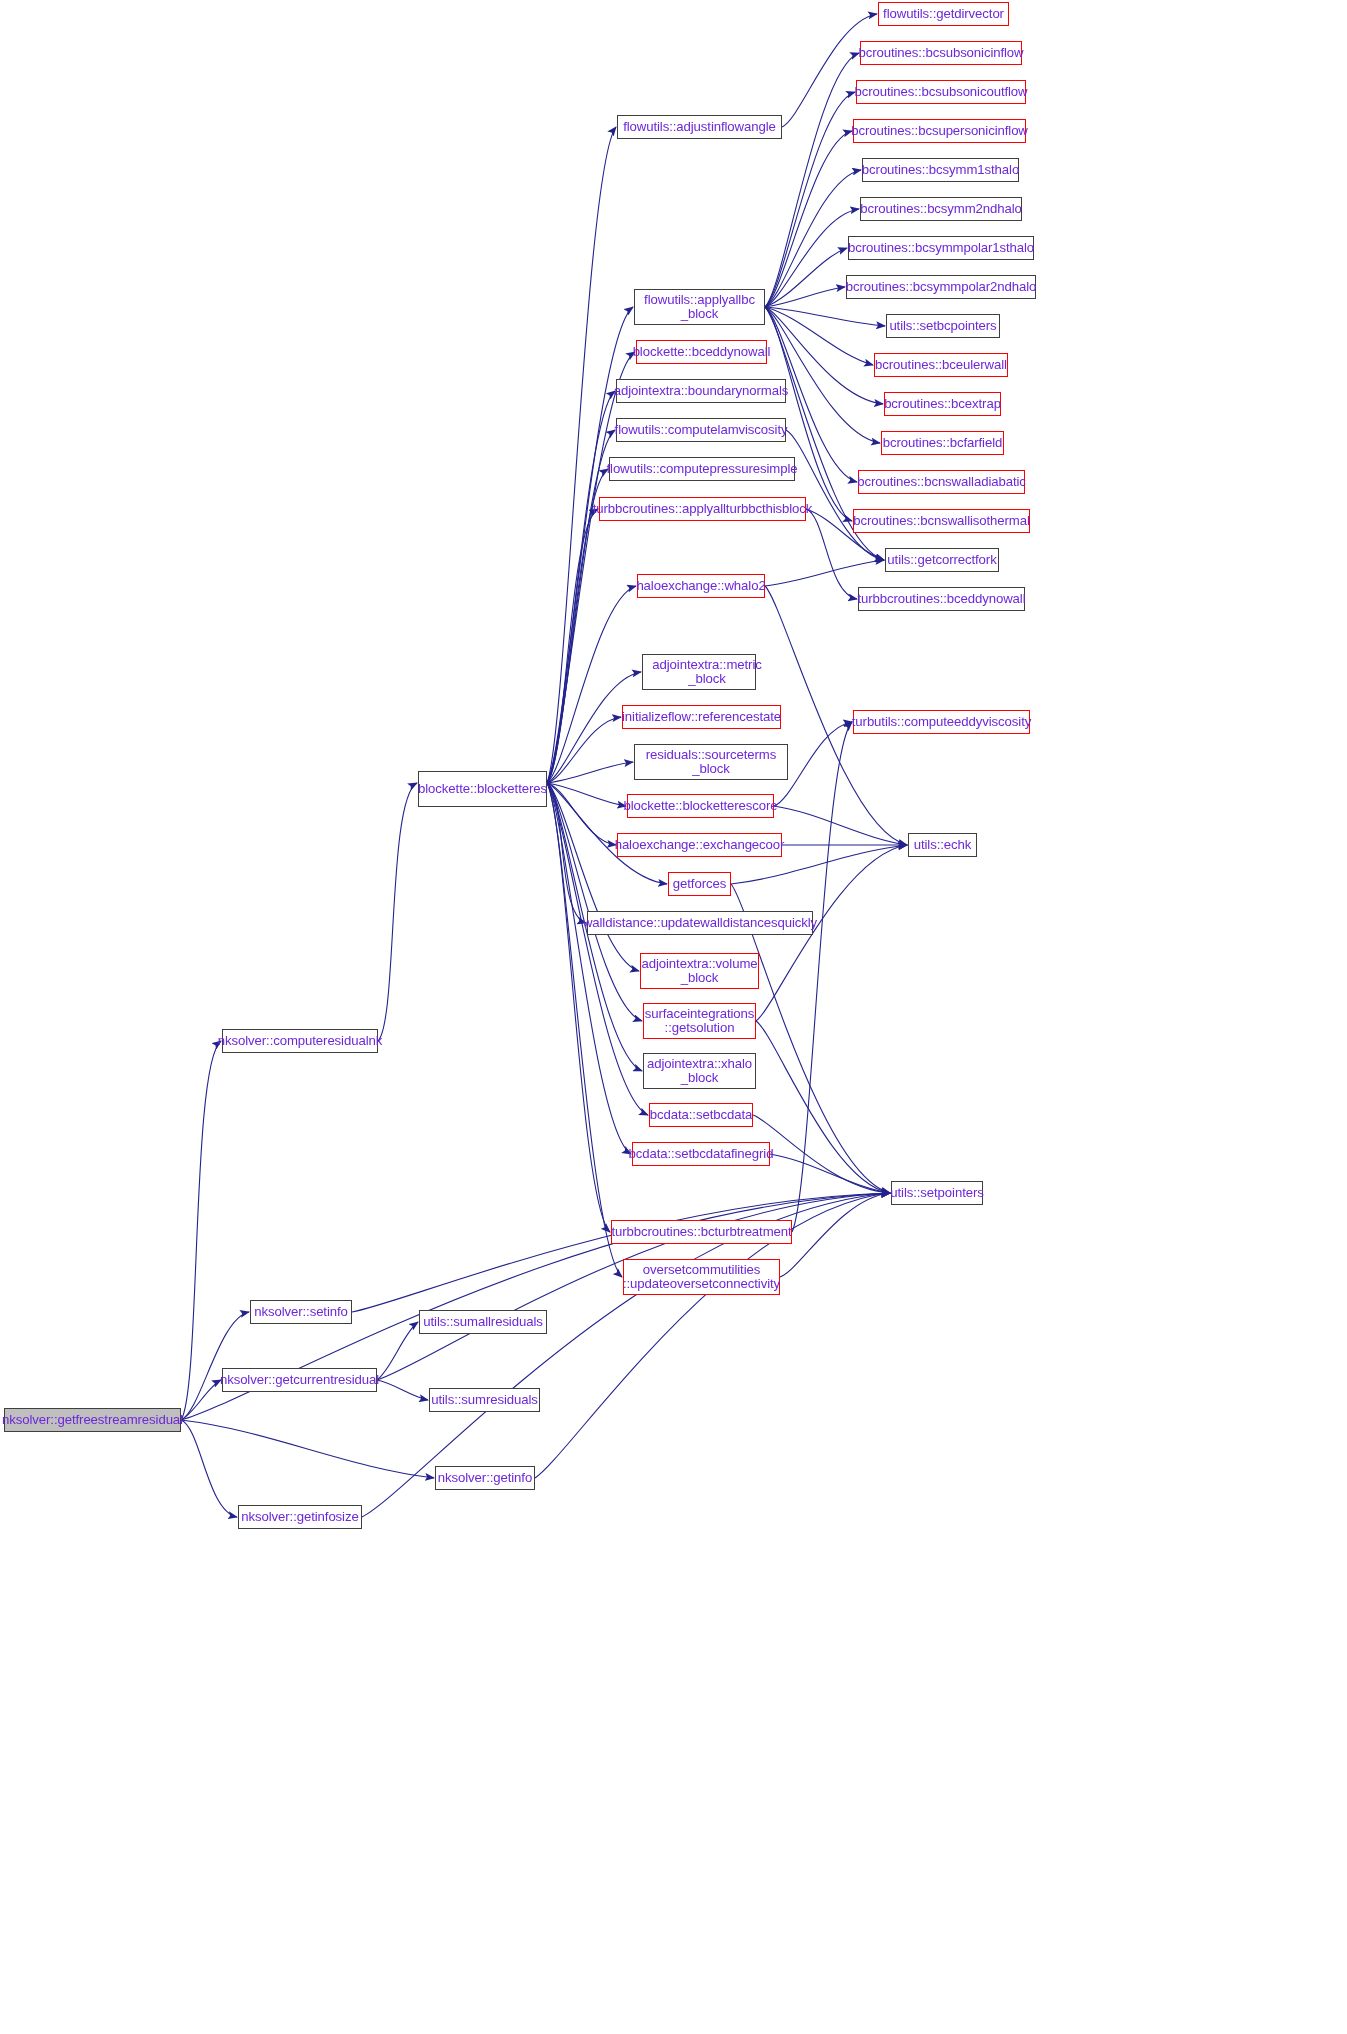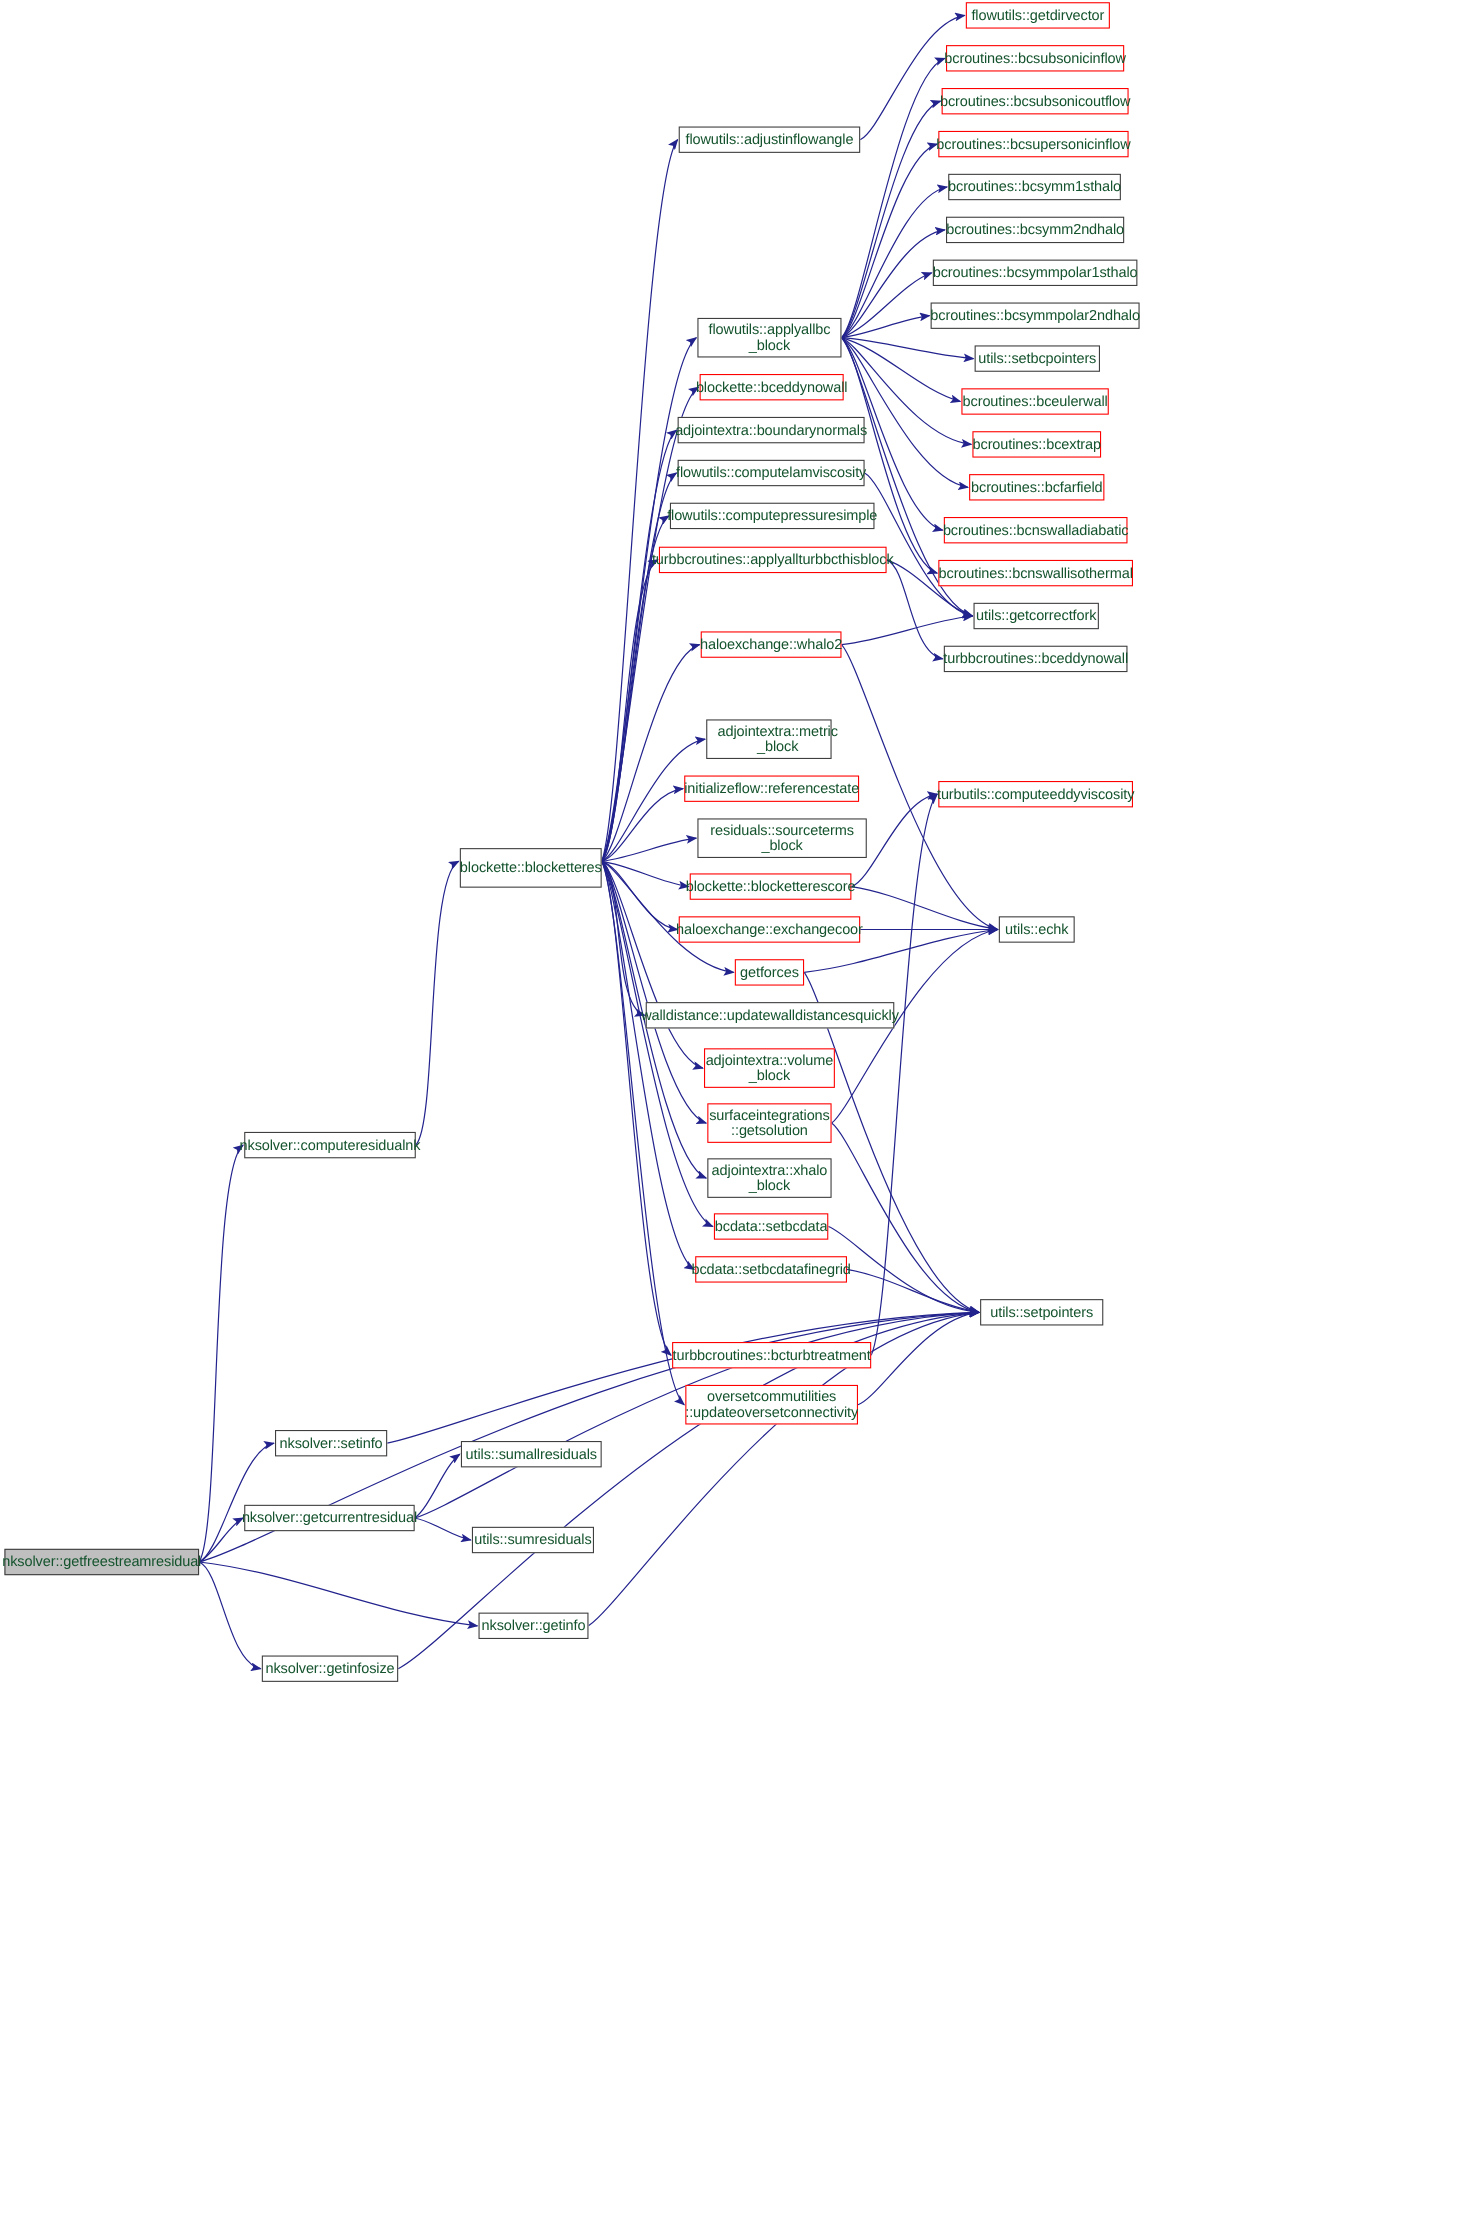--- a/index.html
+++ b/index.html
@@ -1,20 +1,20 @@
 <!DOCTYPE html>
 <html><head>
 <meta charset="utf-8">
 <style>
   html,body{margin:0;padding:0;background:#ffffff;}
   #canvas{position:relative;width:1347px;height:2034px;background:#ffffff;
           font-family:"Liberation Sans", sans-serif;overflow:hidden;}
   svg.edges{position:absolute;left:0;top:0;width:1347px;height:2034px;pointer-events:none;}
   .node{position:absolute;box-sizing:border-box;border:1px solid #3f3f3f;
-        background:#ffffff;color:#14532d;display:flex;align-items:center;
+        background:#ffffff;color:#6d28d9;display:flex;align-items:center;
         justify-content:center;text-align:center;line-height:1.08;
         font-size:13.2px;letter-spacing:-0.1px;white-space:pre-line;z-index:5;}
   .node.red{border-color:#ff0000;}
   .node.root{background:#bfbfbf;border-color:#3f3f3f;}
 </style>
 </head>
 <body>
 
 <div id="canvas">
   <svg class="edges" viewBox="0 0 1347 2034">
@@ -142,15 +142,15 @@
       <div class="node" style="left: 886px; top: 314px; width: 114px; height: 24px;">utils::setbcpointers</div>
       <div class="node red" style="left: 874px; top: 353px; width: 134px; height: 24px;">bcroutines::bceulerwall</div>
       <div class="node red" style="left: 884px; top: 392px; width: 117px; height: 24px;">bcroutines::bcextrap</div>
       <div class="node red" style="left: 881px; top: 431px; width: 123px; height: 24px;">bcroutines::bcfarfield</div>
       <div class="node red" style="left: 858px; top: 470px; width: 167px; height: 24px;">bcroutines::bcnswalladiabatic</div>
       <div class="node red" style="left: 853px; top: 509px; width: 177px; height: 24px;">bcroutines::bcnswallisothermal</div>
       <div class="node" style="left: 885px; top: 548px; width: 114px; height: 24px;">utils::getcorrectfork</div>
       <div class="node" style="left: 858px; top: 587px; width: 167px; height: 24px;">turbbcroutines::bceddynowall</div>
       <div class="node red" style="left: 853px; top: 710px; width: 177px; height: 24px;">turbutils::computeeddyviscosity</div>
       <div class="node" style="left: 908px; top: 833px; width: 69px; height: 24px;">utils::echk</div>
-      <div class="node" style="left: 891px; top: 1181px; width: 112px; height: 24px;">utils::setpointers</div>
+      <div class="node" style="left: 891px; top: 1181px; width: 92px; height: 24px;">utils::setpointers</div>
     </div>
 </div>
 
 </body></html>

